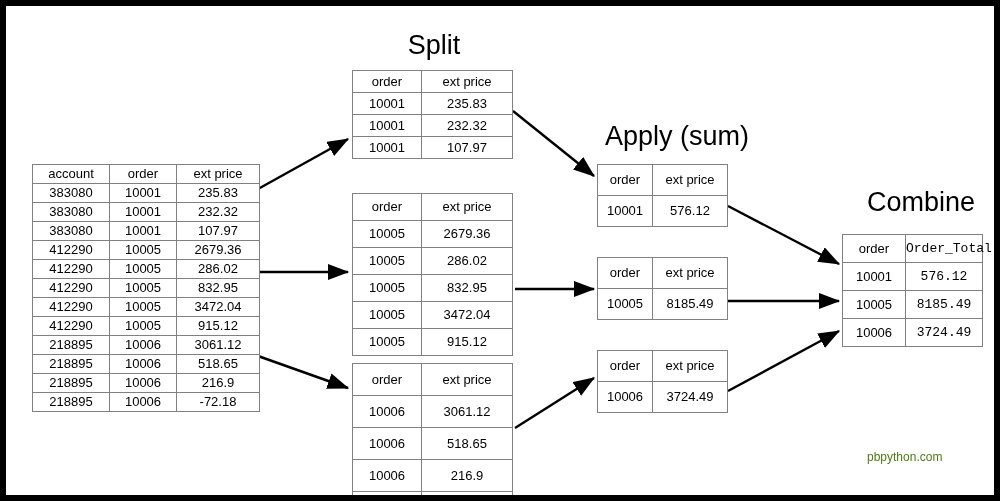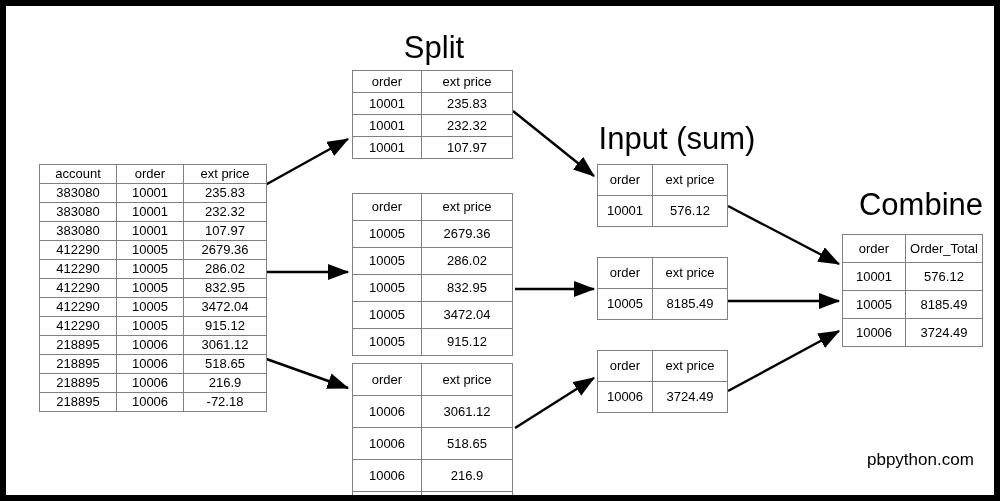--- a/index.html
+++ b/index.html
@@ -20,21 +20,21 @@
   .arrow-layer {
     position: absolute;
     left: 0;
     top: 0;
     width: 1000px;
     height: 501px;
     pointer-events: none;
   }
   .stage-title {
     position: absolute;
-    font-size: 31px;
+    font-size: 27px;
     color: #000000;
     white-space: nowrap;
     text-align: center;
     font-weight: 400;
   }
   .tbl {
     position: absolute;
     border-collapse: collapse;
     background: #b91c1c;
     border: 1px solid #808080;
@@ -47,21 +47,21 @@
     color: #000000;
     text-align: center;
     padding: 0;
     background: #ffffff;
     white-space: nowrap;
   }
   .tbl th {
     font-size: 13px;
   }
   
-  #input-table { left: 26px; top: 158px; width: 224px; margin-left: 7px; }
+  #input-table { left: 26px; top: 158px; width: 224px; }
   #input-table th, #input-table td { height: 18px; line-height: 18px; }
   #input-table .c-account { width: 76px; }
   #input-table .c-order { width: 66px; }
   #input-table .c-price { width: 82px; }
 
   
   .split-table { width: 158px; }
   .split-table .c-order { width: 68px; }
   .split-table .c-price { width: 90px; }
   #split-1 { left: 346px; top: 64px; }
@@ -76,34 +76,34 @@
   .apply-table .c-order { width: 54px; }
   .apply-table .c-price { width: 74px; }
   .apply-table th, .apply-table td { height: 30px; line-height: 30px; }
   #apply-1 { left: 591px; top: 158px; }
   #apply-2 { left: 591px; top: 251px; }
   #apply-3 { left: 591px; top: 344px; }
 
   
   #combine-table { left: 836px; top: 228px; width: 138px; }
   #combine-table .c-order { width: 62px; }
-  #combine-table .c-total { width: 76px; }
+  #combine-table .c-total { width: 76px; font-family: Liberation Mono, monospace; }
   #combine-table th, #combine-table td { height: 27px; line-height: 27px; }
 
   #title-input  { left: 76px;  top: 118px; width: 124px; }
   #title-split  { left: 366px; top: 24px;  width: 124px; }
   #title-apply  { left: 586px; top: 115px; width: 170px; }
   #title-combine{ left: 845px; top: 158px; width: 140px; margin-top: 23px; }
 
   #watermark {
     position: absolute;
     left: 861px;
     top: 444px;
-    font-size: 17px;
-    color: #000000;
+    font-size: 12px;
+    color: #4d7c0f;
     white-space: nowrap;
   }
 </style>
 </head>
 <body>
 
 <div id="canvas">
 
   <svg class="arrow-layer" viewBox="0 0 1000 501">
     <defs>
@@ -120,21 +120,21 @@
       <line x1="509" y1="283" x2="588" y2="283"></line>
       <line x1="509" y1="422" x2="588" y2="372"></line>
 
       <line x1="722" y1="200" x2="833" y2="258"></line>
       <line x1="722" y1="295" x2="833" y2="295"></line>
       <line x1="722" y1="385" x2="833" y2="325"></line>
     </g>
   </svg>
 
   <div class="stage-title" id="title-split">Split</div>
-  <div class="stage-title" id="title-apply">Input (sum)</div>
+  <div class="stage-title" id="title-apply">Apply (sum)</div>
   <div class="stage-title" id="title-combine">Combine</div>
 
   <table class="tbl" id="input-table">
     <thead>
         <tr>
       <th class="c-account">account</th>
       <th class="c-order">order</th>
       <th class="c-price">ext price</th>
     </tr>
       </thead>

